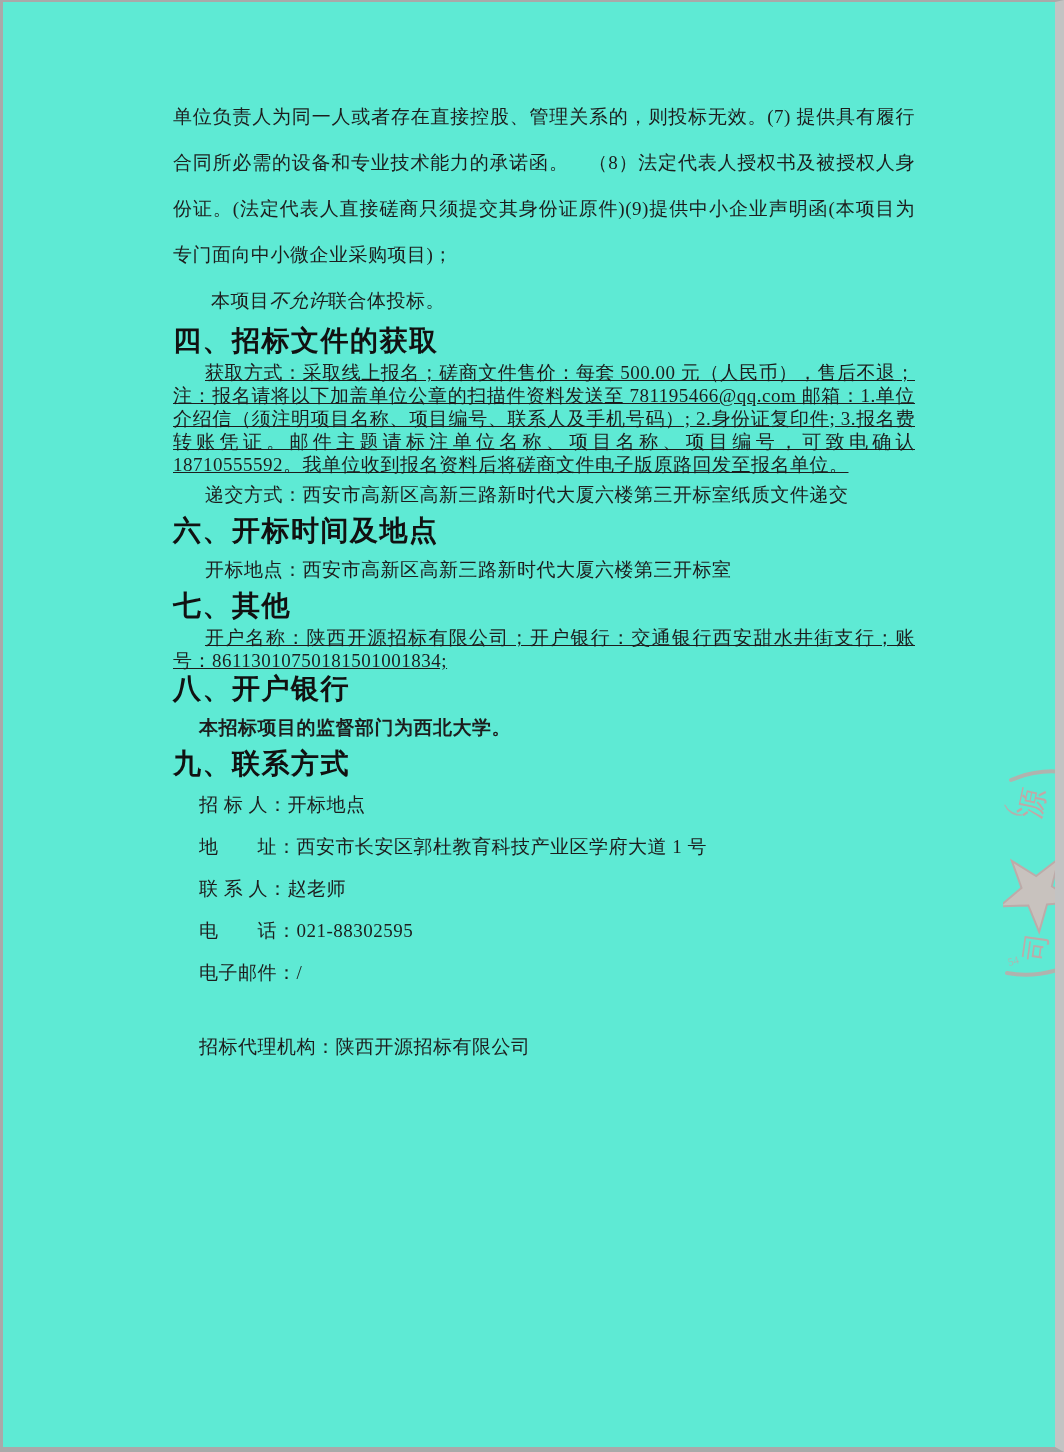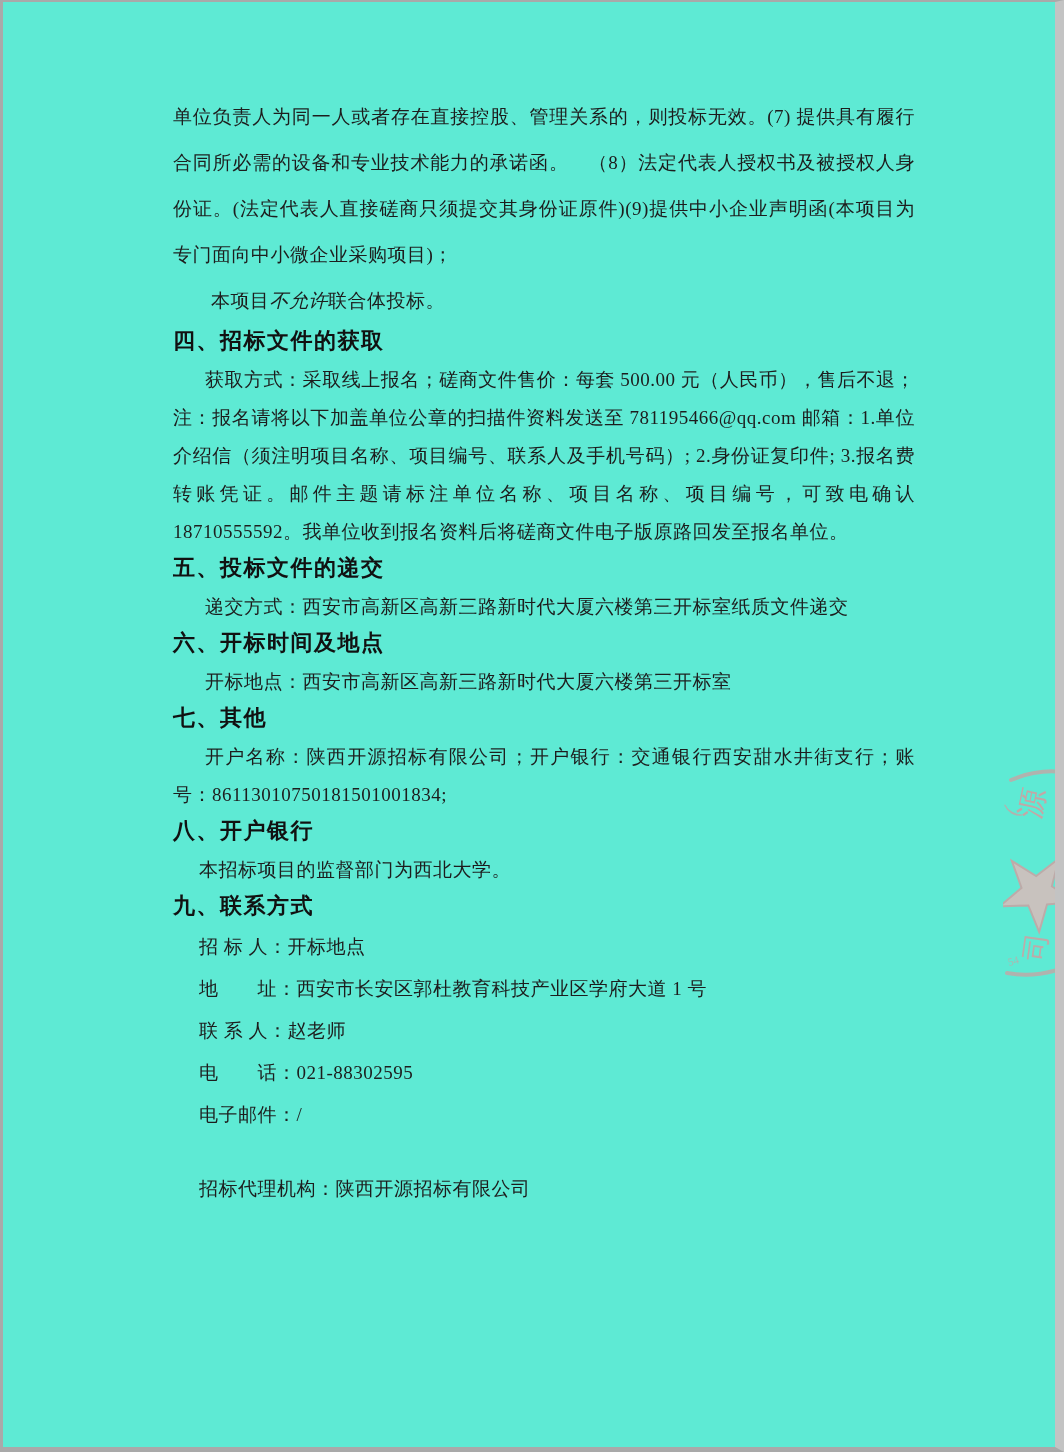--- a/index.html
+++ b/index.html
@@ -33,39 +33,41 @@
   .jv-note {
     line-height: 46px;
     text-indent: 38px;
   }
   .jv-note .ital {
     font-style: italic;
     font-weight: normal;
   }
   h2.sec-title {
     font-family: "Liberation Sans", "DejaVu Sans", sans-serif;
-    font-size: 22px;
+    font-size: 28px;
     font-weight: 700;
     line-height: 28px;
     margin: 3px 0 6px 0;
     letter-spacing: 1.5px;
     color: #111;
   }
   .line-ind {
     line-height: 38px;
     text-indent: 32px;
   }
   .para-flow {
-    line-height: 38px;
+    line-height: 23px;
     text-indent: 32px;
     text-align: justify;
+    text-decoration: underline;
   }
   .line-s8 {
     line-height: 38px;
     text-indent: 26px;
+    font-weight: bold;
   }
   .contact-row {
     line-height: 42px;
     text-indent: 26px;
   }
   .agency-line {
     margin-top: 34px;
     line-height: 38px;
     text-indent: 26px;
   }
@@ -87,21 +89,20 @@
 <div class="page">
   <div class="content">
 
     <p class="para-intro">单位负责人为同一人或者存在直接控股、管理关系的，则投标无效。(7) 提供具有履行合同所必需的设备和专业技术能力的承诺函。　（8）法定代表人授权书及被授权人身份证。(法定代表人直接磋商只须提交其身份证原件)(9)提供中小企业声明函(本项目为专门面向中小微企业采购项目)；</p>
 
     <p class="jv-note"><span>本项目</span><em class="ital">不允许</em><span>联合体投标。</span></p>
 
     <h2 class="sec-title">四、招标文件的获取</h2>
     <p class="para-flow">获取方式：采取线上报名；磋商文件售价：每套 500.00 元（人民币），售后不退；注：报名请将以下加盖单位公章的扫描件资料发送至 781195466@qq.com 邮箱：1.单位介绍信（须注明项目名称、项目编号、联系人及手机号码）; 2.身份证复印件; 3.报名费转账凭证。邮件主题请标注单位名称、项目名称、项目编号，可致电确认 18710555592。我单位收到报名资料后将磋商文件电子版原路回发至报名单位。</p>
 
-    <h2 class="sec-title">五、投标文件的递交</h2>
     <p class="line-ind">递交方式：西安市高新区高新三路新时代大厦六楼第三开标室纸质文件递交</p>
 
     <h2 class="sec-title">六、开标时间及地点</h2>
     <p class="line-ind">开标地点：西安市高新区高新三路新时代大厦六楼第三开标室</p>
 
     <h2 class="sec-title">七、其他</h2>
     <p class="para-flow">开户名称：陕西开源招标有限公司；开户银行：交通银行西安甜水井街支行；账 号：86113010750181501001834;</p>
 
     <h2 class="sec-title">八、开户银行</h2>
     <p class="line-s8">本招标项目的监督部门为西北大学。</p>

